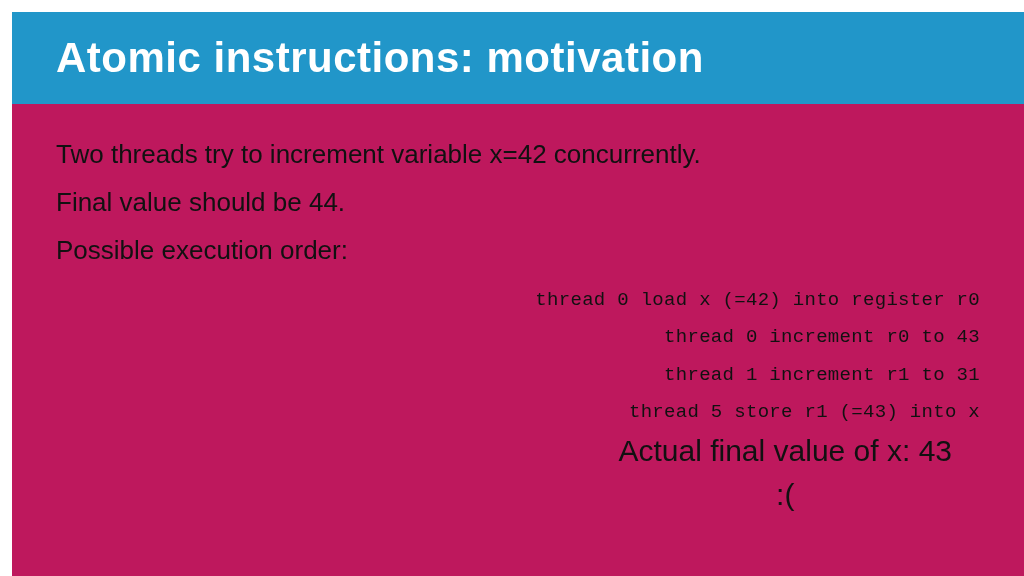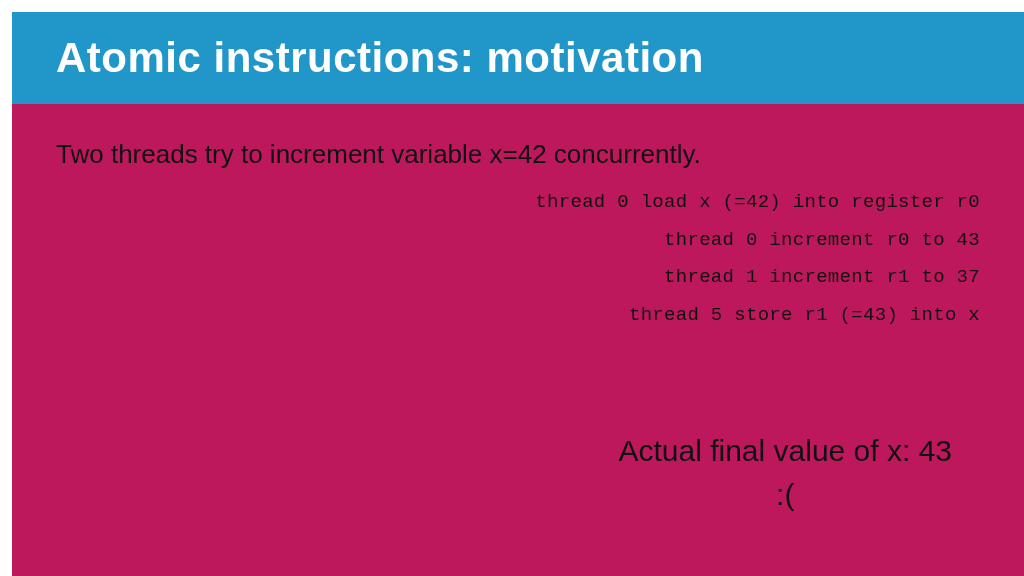--- a/index.html
+++ b/index.html
@@ -104,25 +104,27 @@
 </head>
 <body>
 
 <div class="slide">
   <div class="header">
     <span class="header-title">Atomic instructions: motivation</span>
   </div>
 
   <div class="content">
     <p class="intro-text">Two threads try to increment variable x=42  concurrently.</p>
+    <p class="intro-text">Final value should be 44.</p>
+    <p class="section-label">Possible execution order:</p>
 
     <div class="code-block">
       <span class="code-line">thread 0 load x (=42) into register r0</span>
       <span class="code-line">thread 0 increment r0 to 43</span>
-      <span class="code-line">thread 1 increment r1 to 37</span>
+      <span class="code-line">thread 1 increment r1 to 31</span>
       <span class="code-line">thread 5 store r1 (=43) into x</span>
     </div>
 
     <div class="actual-value">
       <span class="actual-value-text">Actual final value of x: 43</span>
       <span class="sad-face">:(</span>
     </div>
   </div>
 </div>
 

